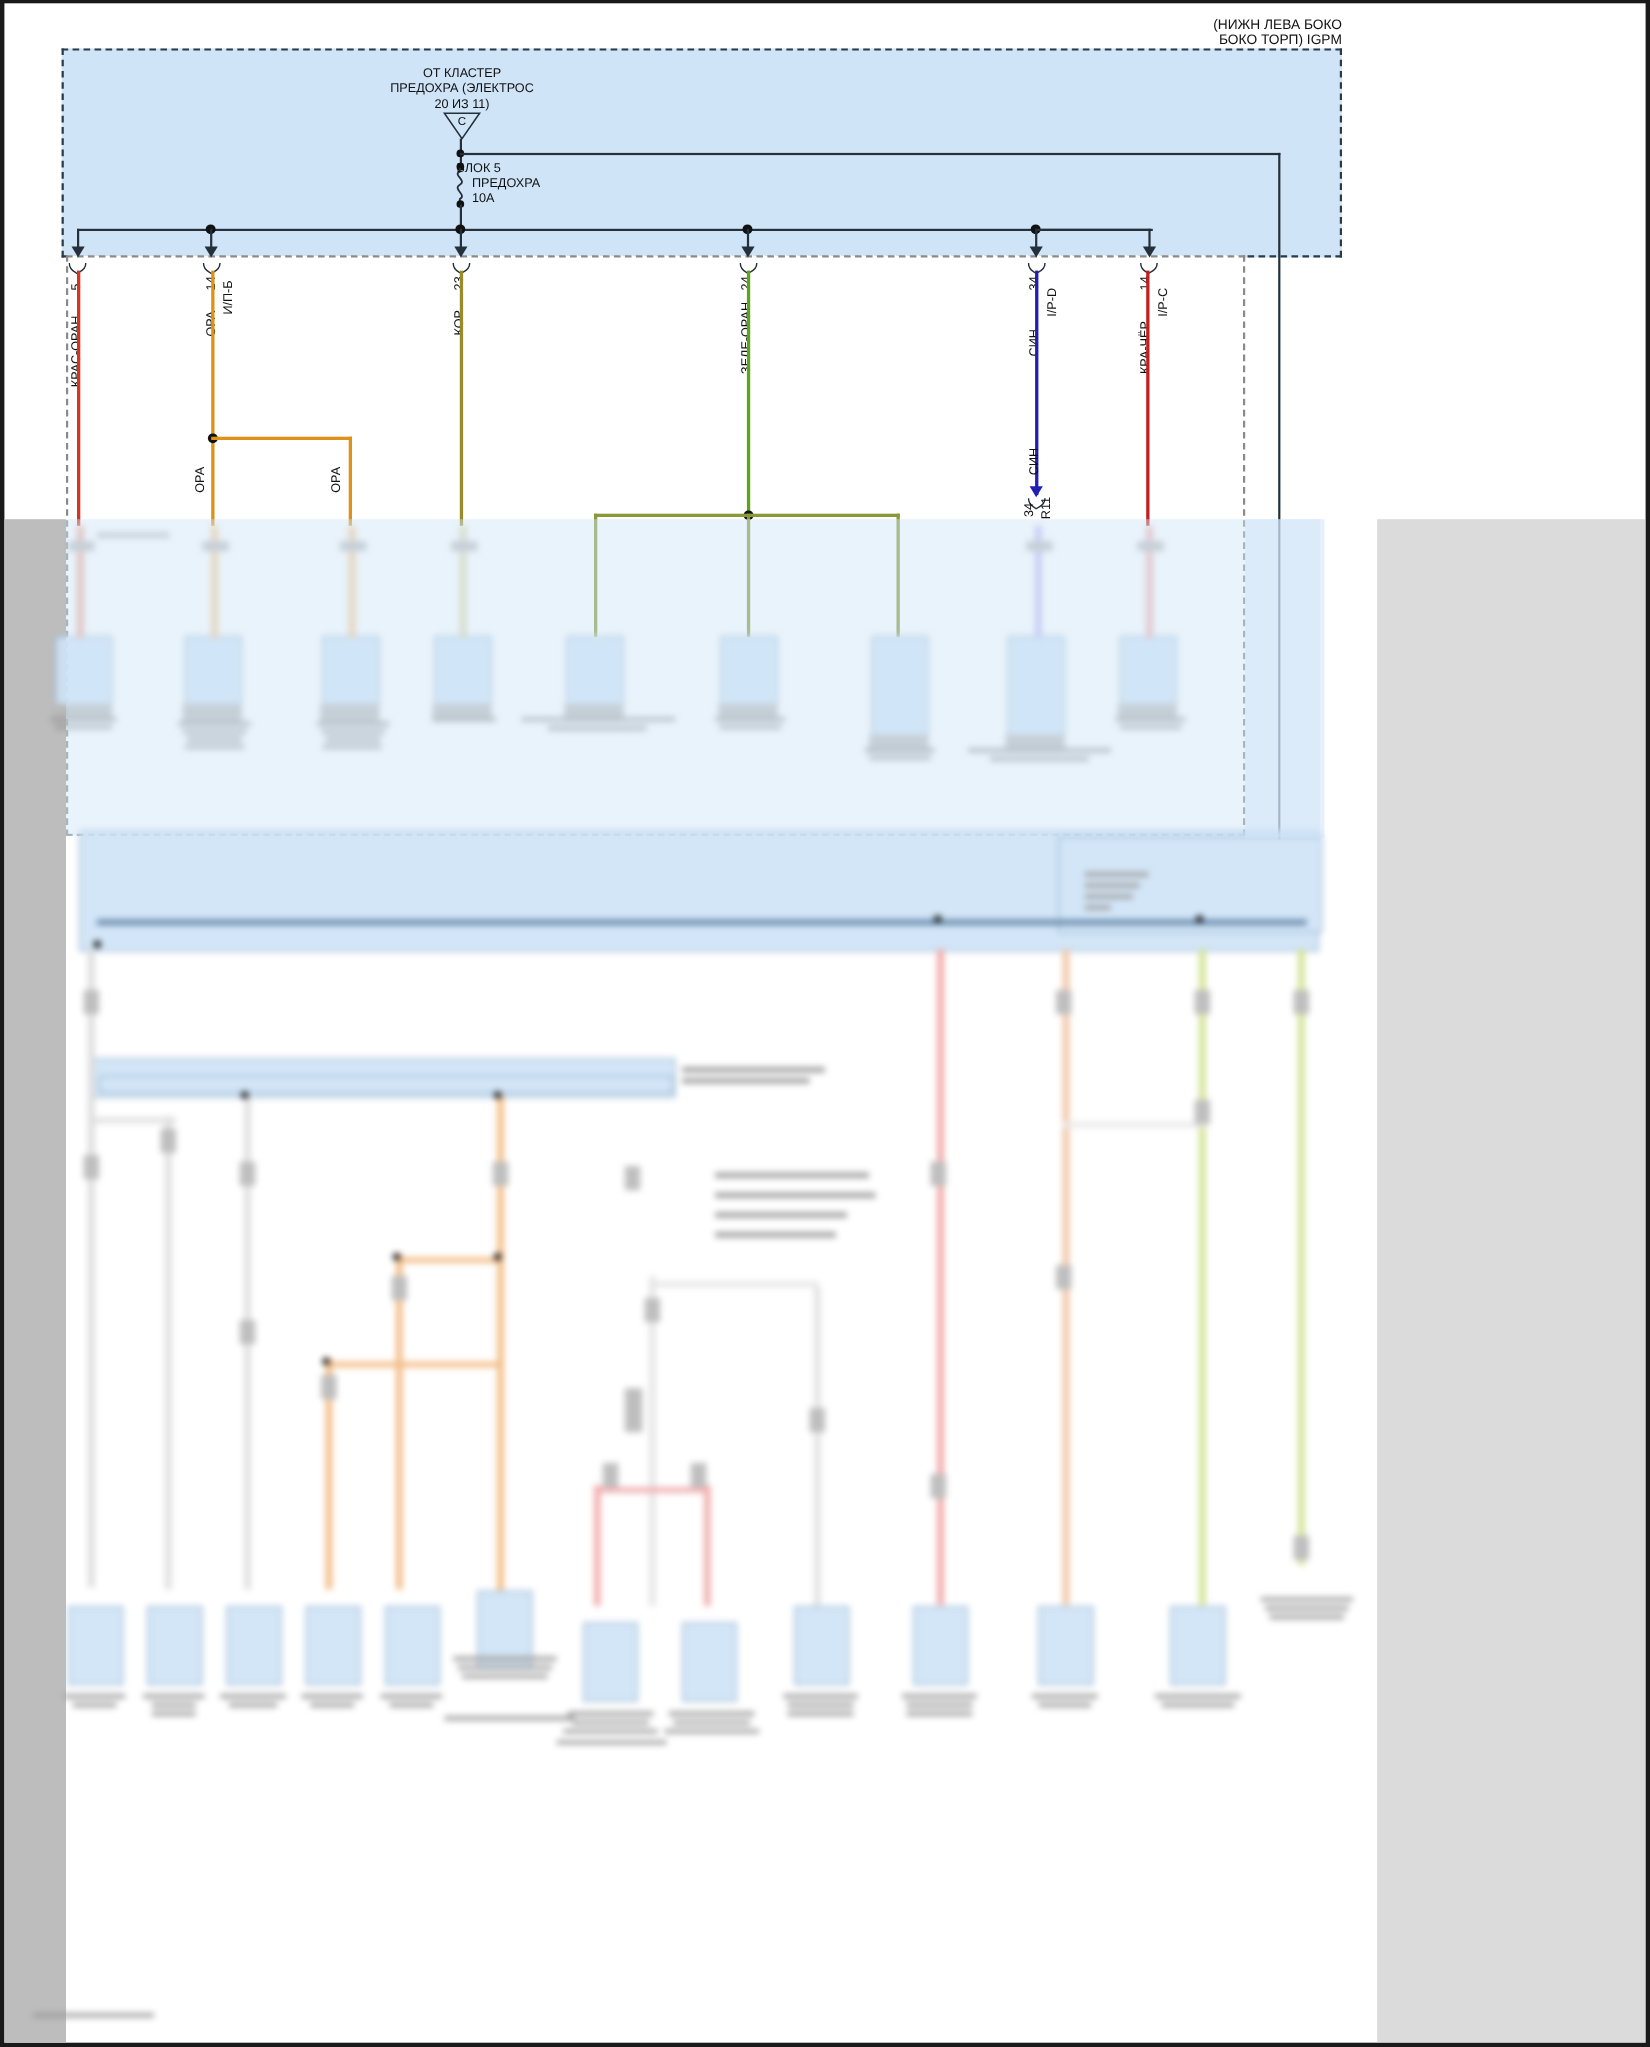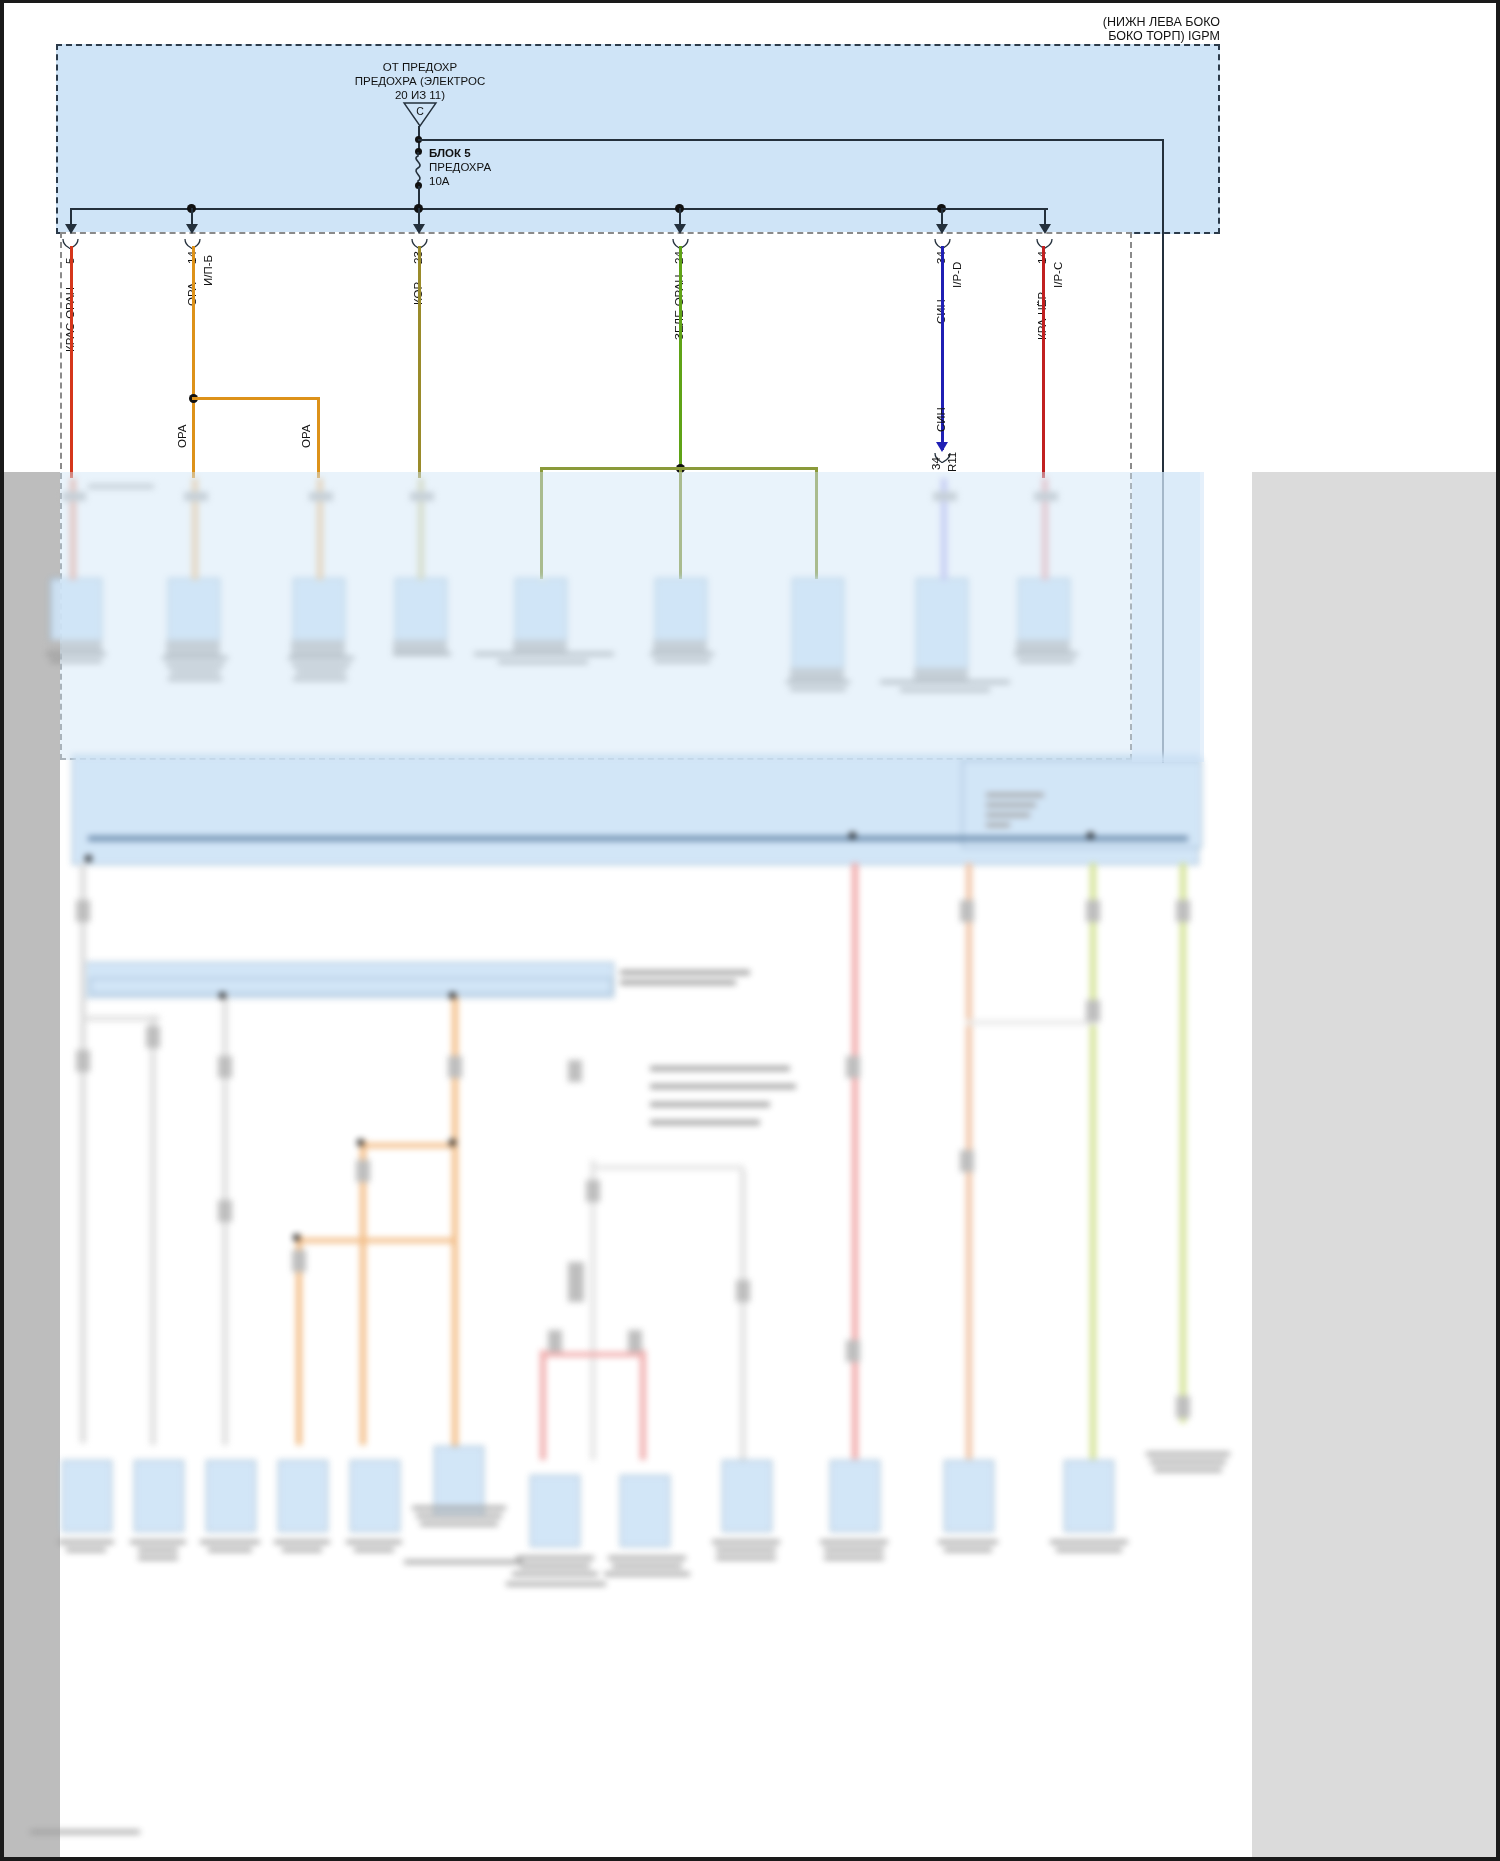--- a/index.html
+++ b/index.html
@@ -80,21 +80,21 @@
   <div class="frame-right"></div>
   <div class="frame-bottom"></div>
 
   <div class="txt r" style="left:840px;top:15px;width:380px;font-size:12.5px;">(НИЖН ЛЕВА БОКО</div>
   <div class="txt r" style="left:840px;top:29px;width:380px;font-size:12.5px;">БОКО ТОРП) IGPM</div>
 
   <div class="module" style="left:56px;top:44px;width:1164px;height:190px;"></div>
 
   <div class="module inner" style="left:60px;top:232px;width:1072px;height:528px;"></div>
 
-  <div class="txt c" style="left:300px;top:60px;width:240px;">ОТ ПРЕДОХР</div>
+  <div class="txt c" style="left:300px;top:60px;width:240px;">ОТ КЛАСТЕР</div>
   <div class="txt c" style="left:300px;top:74px;width:240px;">ПРЕДОХРА (ЭЛЕКТРОС</div>
   <div class="txt c" style="left:300px;top:88px;width:240px;">20 ИЗ 11)</div>
 
   <div class="tri" style="left:402px;top:101px;">
     <svg width="36" height="26" viewBox="0 0 36 26">
       <polygon points="2,2 34,2 18,25" fill="#cfe4f7" stroke="#24303c" stroke-width="1.4"></polygon>
     </svg>
   </div>
   <div class="txt c" style="left:402px;top:104px;width:36px;font-size:10.5px;">C</div>
 
@@ -105,21 +105,21 @@
   <div class="w wv thin" style="left:1162px;top:139px;height:624px;background:#24303c;"></div>
 
   <div class="dot sm" style="left:415px;top:148px;"></div>
   <div class="fuse" style="left:408px;top:152px;">
     <svg width="20" height="34" viewBox="0 0 20 34">
       <path d="M10 0 L10 4 C3 7, 17 12, 10 16 C3 20, 17 25, 10 29 L10 34" fill="none" stroke="#24303c" stroke-width="1.6"></path>
     </svg>
   </div>
   <div class="dot sm" style="left:415px;top:182px;"></div>
 
-  <div class="txt" style="left:429px;top:146px;font-weight:bold;">БЛОК 5</div>
+  <div class="txt" style="left:415px;top:146px;">БЛОК 5</div>
   <div class="txt" style="left:429px;top:160px;">ПРЕДОХРА</div>
   <div class="txt" style="left:429px;top:174px;">10А</div>
 
   <div class="w wv thin" style="left:418px;top:186px;height:24px;background:#24303c;"></div>
 
   <div class="w wh thin" style="left:70px;top:208px;width:978px;background:#24303c;"></div>
   <div class="w wv thin" style="left:70px;top:208px;height:0px;background:#24303c;"></div>
   <div class="w wv thin" style="left:1046px;top:208px;height:0px;background:#24303c;"></div>
 
   <div class="dot" style="left:187px;top:204px;"></div>

